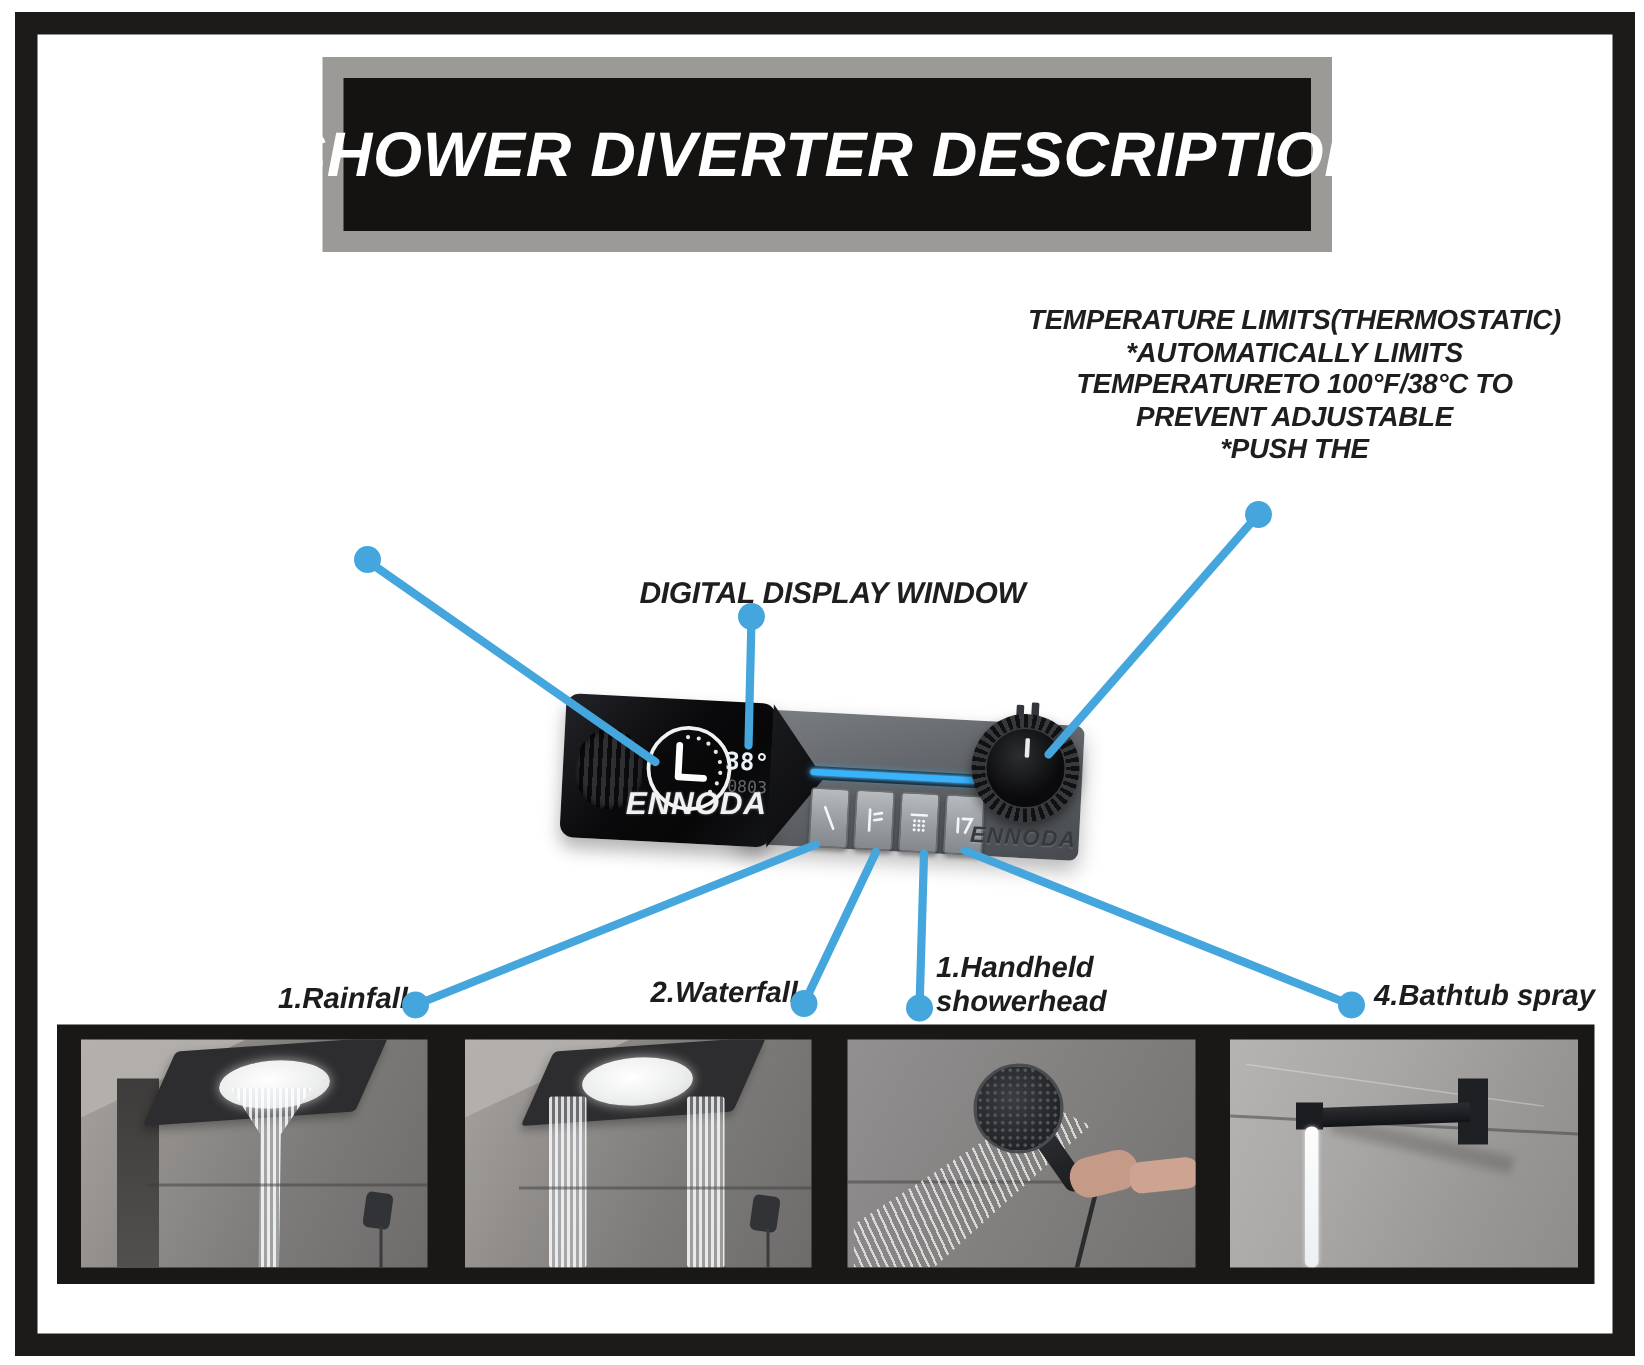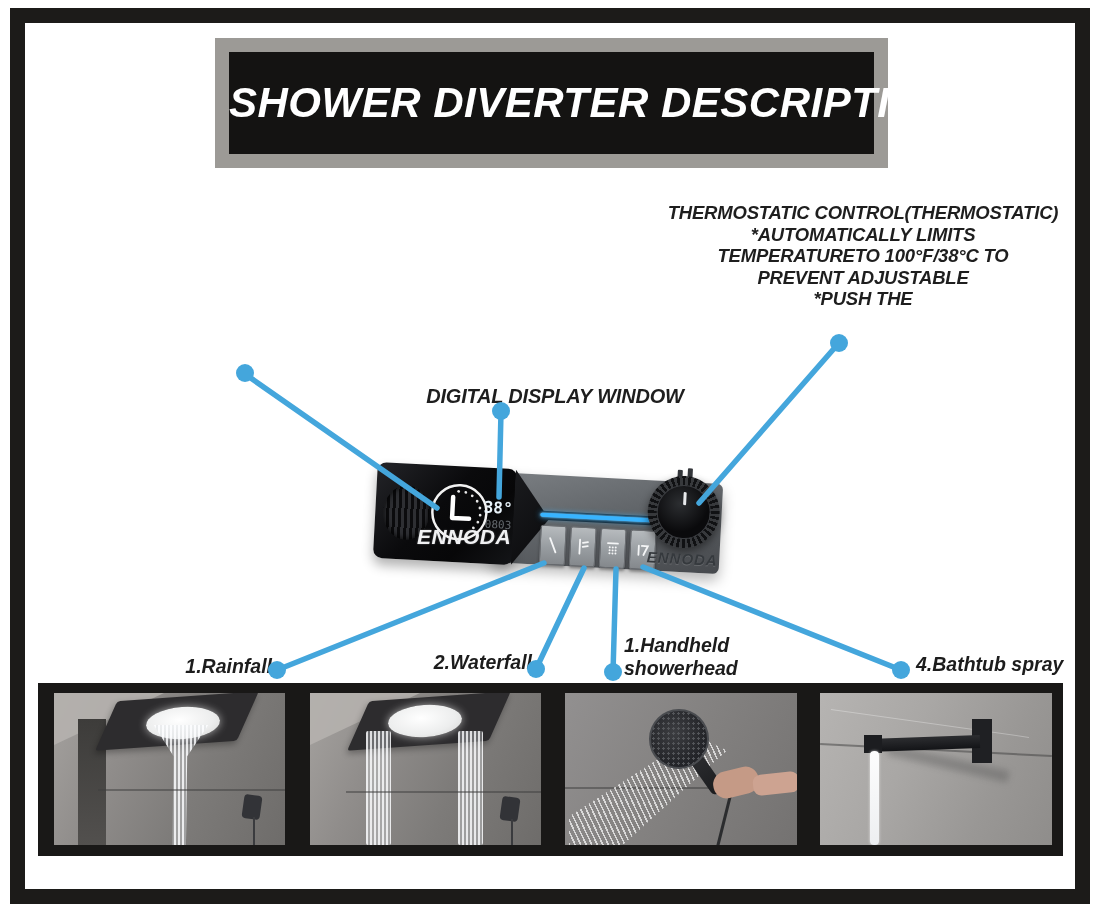--- a/index.html
+++ b/index.html
@@ -7,21 +7,21 @@
   .canvas { position:relative; width:1096px; height:910px; background:#fff; overflow:hidden; }
 
   
   .frame { position:absolute; left:10px; top:8px; width:1080px; height:896px;
            border:15px solid #1c1b19; }
 
   
   .title-box { position:absolute; left:215px; top:38px; width:673px; height:130px;
                background:#9c9a96; padding:14px; }
   .title-inner { width:100%; height:100%; background:#141312; display:flex;
-                 align-items:center; justify-content:flex-start; }
+                 align-items:center; justify-content:center; }
   .title-text { color:#ffffff; font-size:42px; font-weight:700; font-style:italic;
                 letter-spacing:0.5px; white-space:nowrap; }
 
   
   .ann { position:absolute; color:#1e1e1e; font-weight:700; font-style:italic;
          text-align:center; font-size:18.5px; line-height:21.5px; letter-spacing:-0.2px; }
   .ann-temp { left:640px; top:202px; width:446px; }
   .ann-vol  { left:30px;  top:304px; width:310px; }
   .ann-disp { left:395px; top:386px; width:320px; font-size:20px; }
 
@@ -155,21 +155,21 @@
 
   <div class="frame"></div>
 
   <div class="title-box">
     <div class="title-inner">
       <div class="title-text">SHOWER DIVERTER DESCRIPTION</div>
     </div>
   </div>
 
   <div class="ann ann-temp">
-    <div>THERMOSTATIC CONTROL(THERMOSTATIC)</div>
+    <div>TEMPERATURE LIMITS(THERMOSTATIC)</div>
     <div>*AUTOMATICALLY LIMITS</div>
     <div>TEMPERATURETO 100°F/38°C TO</div>
     <div>PREVENT ADJUSTABLE</div>
     <div>*PUSH THE</div>
   </div>
 
 
   <div class="ann ann-disp">DIGITAL DISPLAY WINDOW</div>
 
   <svg class="callouts" viewBox="0 0 1096 910">

